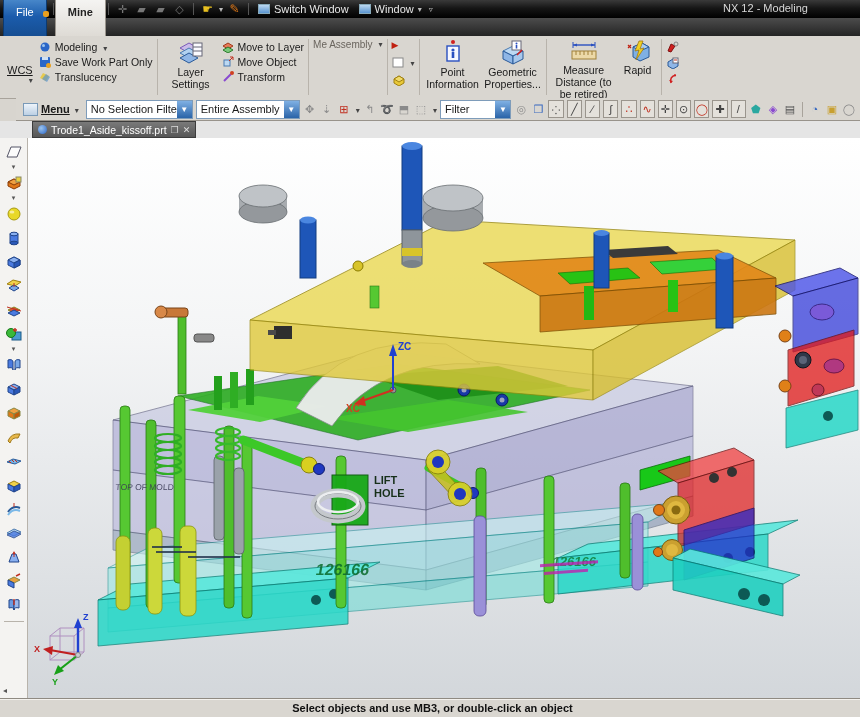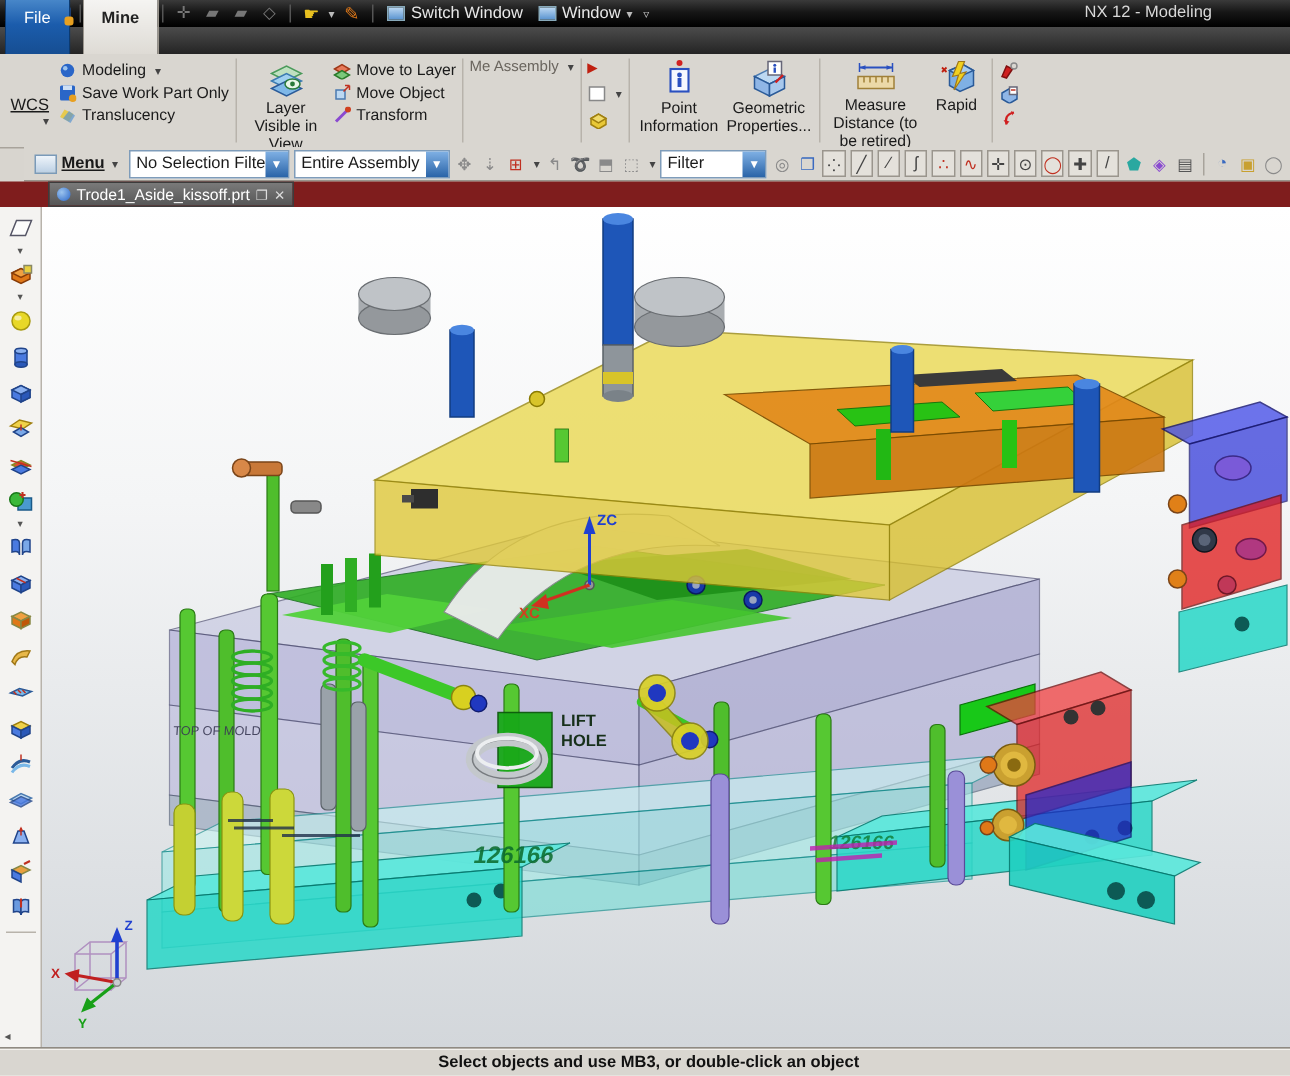--- a/index.html
+++ b/index.html
@@ -63,21 +63,21 @@
   .combo .val{padding:0 4px;flex:1;white-space:nowrap;overflow:hidden;}
   .combo .btn{width:15px;height:100%;background:linear-gradient(#7fb0e4,#2a64a8);color:#fff;font-size:8px;display:flex;align-items:center;justify-content:center;}
   .c-filter{width:105px;} .c-scope{width:105px;} .c-snap{width:84px;}
   .tico{width:17px;height:17px;display:inline-flex;align-items:center;justify-content:center;font-size:11px;color:#8a8a8a;cursor:default;}
   .tico.red{color:#c03020;}
   .tico.boxed{border:1px solid #9a958d;background:#e4e1db;width:16px;height:16px;color:#444;}
   .tico.boxed.red{color:#c03020;}
   .selsep{width:1px;height:15px;background:#a8a39b;margin:0 2px;}
 
   
-  .parttabs{position:absolute;left:0;top:121px;width:860px;height:17px;background:#7f1d1d;border-bottom:1px solid #9a958d;display:flex;align-items:flex-end;}
+  .parttabs{position:absolute;left:0;top:121px;width:860px;height:17px;background:#e5e5e5;border-bottom:1px solid #9a958d;display:flex;align-items:flex-end;}
   .ptab{margin-left:32px;height:15px;background:linear-gradient(#7a7a7a,#565656);border:1px solid #3c3c3c;color:#fff;display:flex;align-items:center;gap:4px;padding:0 5px;font-size:10.5px;}
   .ptab .plogo{width:9px;height:9px;border-radius:50%;background:radial-gradient(circle at 35% 35%,#9cc4ee,#2a66c8);}
   .ptab .pic{font-size:9px;color:#ddd;}
   .ptab .pic.rest::before{content:"❐";}
   .ptab .pic.close::before{content:"✕";}
 
   
   .sidebar{position:absolute;left:0;top:138px;width:28px;height:560px;background:#f4f3f1;border-right:1px solid #b8b3ab;display:flex;flex-direction:column;align-items:center;padding-top:2px;box-sizing:border-box;}
   .sit{width:24px;height:24px;display:flex;align-items:center;justify-content:center;position:relative;cursor:default;}
   .sit.dd3{margin-bottom:7px;}
@@ -177,27 +177,28 @@
       </div>
       <div class="glabel"></div>
     </div>
 
     <div class="rsep"></div>
 
     <div class="rgroup">
       <div class="body">
         <div class="bigbtn">
           <svg width="26" height="26">
-            <polygon points="3,10 13,5 23,10 13,15" fill="#bfe0c0" stroke="#4a9a5a" stroke-width="1"></polygon>
-            <polygon points="3,15 13,10 23,15 13,20" fill="#9fd0f0" stroke="#3a7ab0" stroke-width="1"></polygon>
-            <polygon points="3,20 13,15 23,20 13,25" fill="#7fb8e8" stroke="#2a5a98" stroke-width="1"></polygon>
-            <ellipse cx="17" cy="17" rx="5" ry="3.4" fill="#e8f6e8" stroke="#2a7a3a"></ellipse>
-              <circle cx="17" cy="17" r="1.6" fill="#2a7a3a"></circle>
+            <polygon points="2,9 11,4 20,9 11,14" fill="#cabce8" stroke="#7a5ab8" stroke-width="1"></polygon>
+            <polygon points="2,14 11,9 20,14 11,19" fill="#b2d2f0" stroke="#4a7ab0" stroke-width="1"></polygon>
+            <polygon points="2,19 11,14 20,19 11,24" fill="#8fb6e6" stroke="#2a5a98" stroke-width="1"></polygon>
+            <rect x="15" y="4" width="9" height="13" fill="#fbfbff" stroke="#667"></rect>
+              <line x1="15" y1="8" x2="24" y2="8" stroke="#667"></line>
+              <line x1="15" y1="12" x2="24" y2="12" stroke="#667"></line>
           </svg>
-          <span>Layer Visible in View</span>
+          <span>Layer Settings</span>
         </div>
         <div class="smallcol">
           <div class="srow">
             <svg width="12" height="12">
                 <polygon points="1,5 6,2 11,5 6,8" fill="#e87a5a" stroke="#a03818"></polygon>
                 <polygon points="1,9 6,6 11,9 6,12" fill="#7ac87a" stroke="#2a7a2a"></polygon>
               </svg>
             <span>Move to Layer</span>
           </div>
           <div class="srow">

